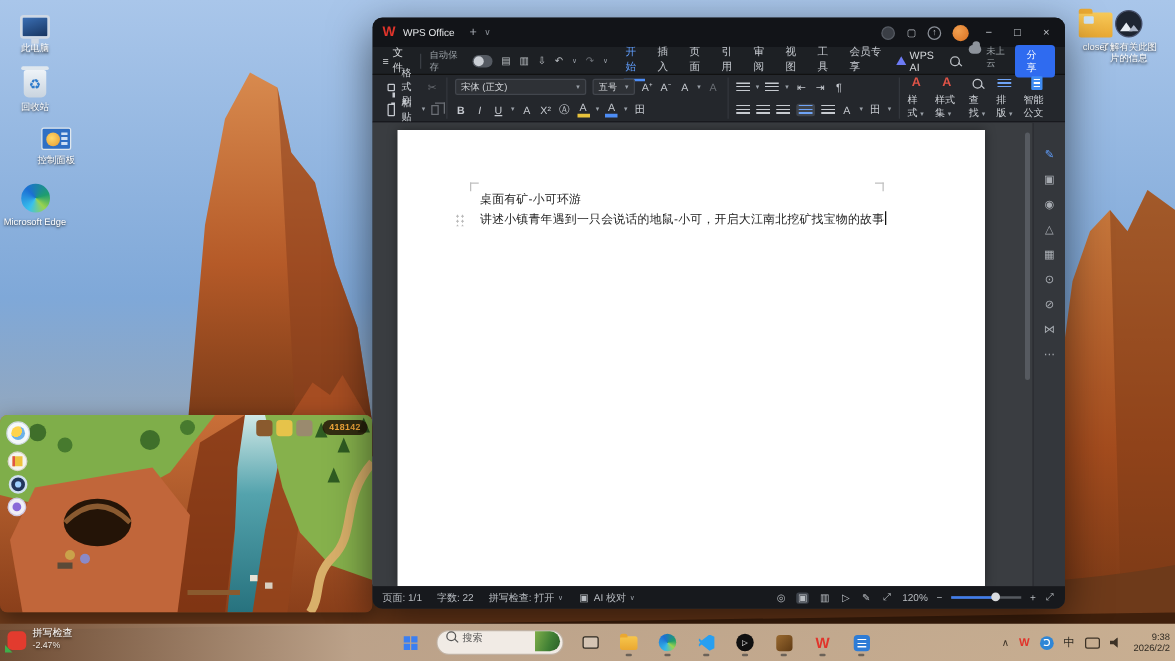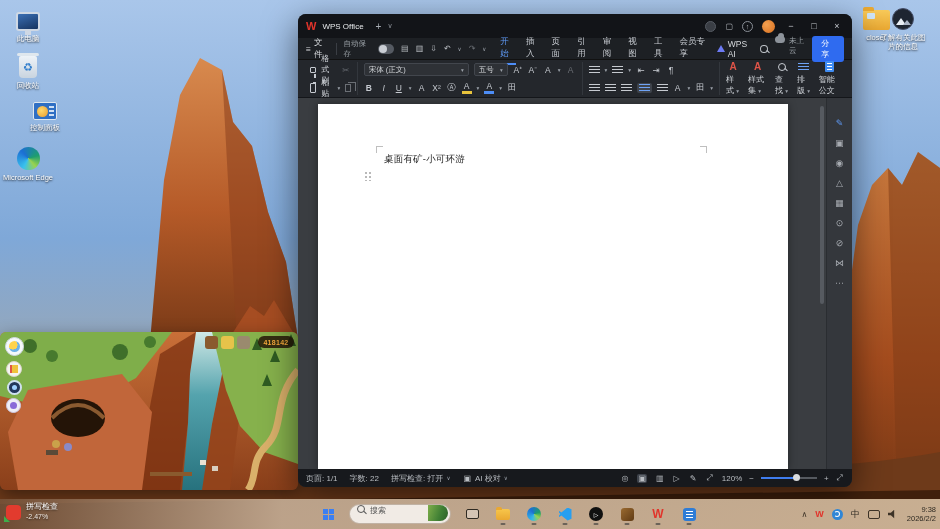--- a/index.html
+++ b/index.html
@@ -447,20 +447,21 @@
         </div>
       </div>
     </div>
 
     <div class="docarea">
       <div class="page">
         <span class="cmark tl"></span>
         <span class="cmark tr"></span>
         <div class="dline dl1">桌面有矿-小可环游</div>
         <span class="phandle"></span>
+        <div class="dline dl2"><span>讲述小镇青年遇到一只会说话的地鼠-小可，开启大江南北挖矿找宝物的故事</span><span class="cursor"></span></div>
       </div>
       <div class="scrollbar"></div>
       <div class="sidestrip">
         <span class="sicon blue">✎</span>
         <span class="sicon">▣</span>
         <span class="sicon">◉</span>
         <span class="sicon">△</span>
         <span class="sicon">▦</span>
         <span class="sicon">⊙</span>
         <span class="sicon">⊘</span>

